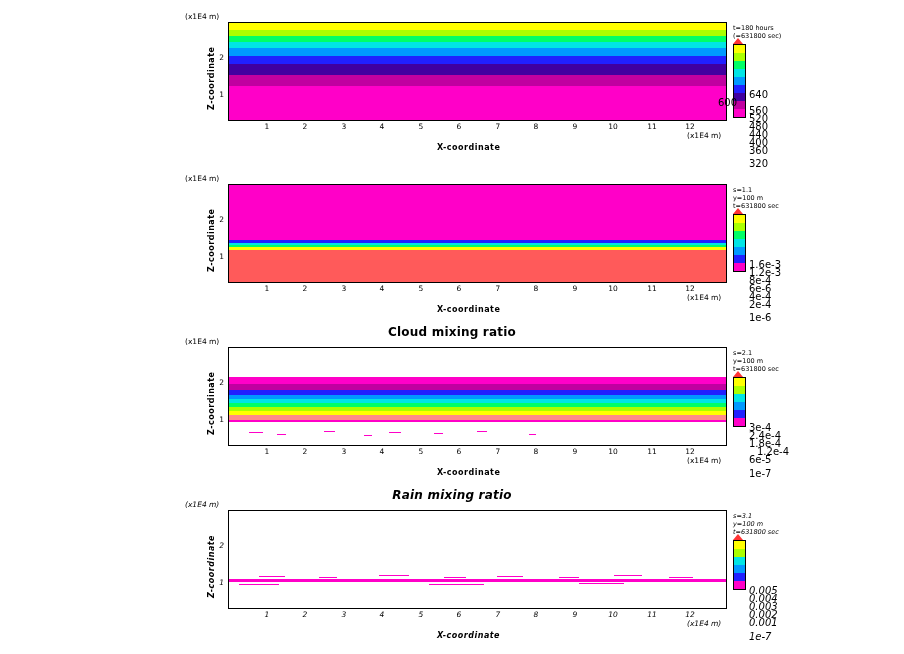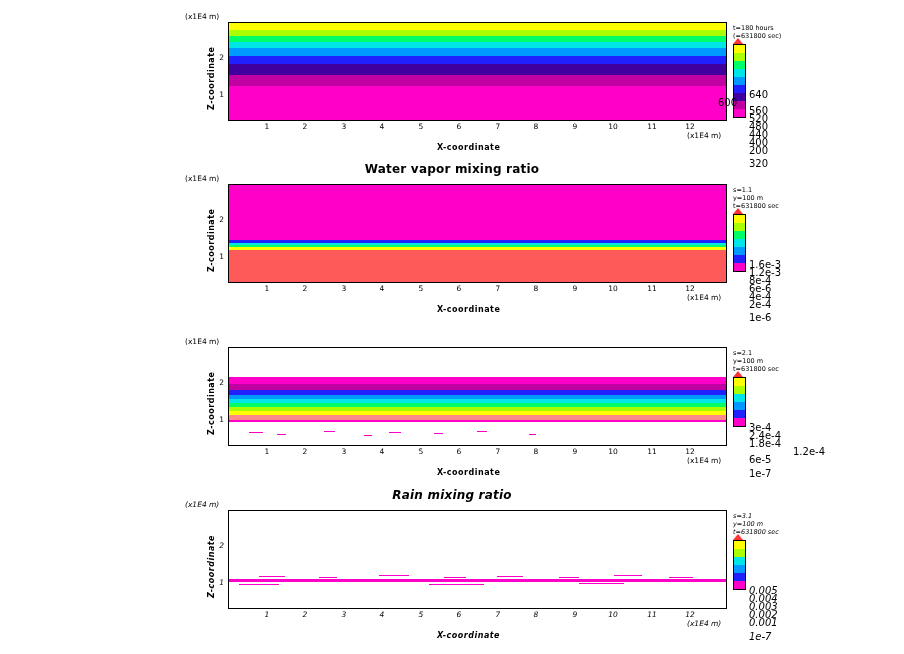--- a/index.html
+++ b/index.html
@@ -114,26 +114,25 @@
     <div class="cbarseg" style="top:56px;height:8px;background:#c000a0;"></div>
     <div class="cbarseg" style="top:64px;height:8px;background:#ff00c8;"></div>
   </div>
   <div class="cbarlab" style="left:749px;top:41px;">640</div>
   <div class="cbarlab" style="left:718px;top:49px;">600</div>
   <div class="cbarlab" style="left:749px;top:57px;">560</div>
   <div class="cbarlab" style="left:749px;top:65px;">520</div>
   <div class="cbarlab" style="left:749px;top:73px;">480</div>
   <div class="cbarlab" style="left:749px;top:81px;">440</div>
   <div class="cbarlab" style="left:749px;top:89px;">400</div>
-  <div class="cbarlab" style="left:749px;top:97px;">200</div>
+  <div class="cbarlab" style="left:749px;top:97px;">360</div>
   <div class="cbarlab" style="left:749px;top:110px;">320</div>
 </div>
 
 <div class="panel" style="top:162px;height:160px;">
-  <div class="title" style="top:0px;">Water vapor mixing ratio</div>
   <div class="unit-top" style="left:185px;top:12px;">(x1E4 m)</div>
   <div class="ylabel" style="left:207px;top:110px;">Z-coordinate</div>
   <div class="xlabel" style="left:437px;top:143px;">X-coordinate</div>
   <div class="unit-right" style="left:687px;top:131px;">(x1E4 m)</div>
 
   <div class="plotbox" style="left:228px;top:22px;width:497px;height:97px;">
     <div class="band" style="bottom:0;height:97px;background:#ff00c8;"></div>
     <div class="band" style="bottom:0;height:32px;background:#ff5a5a;"></div>
     <div class="band" style="bottom:32px;height:3px;background:#ffff00;"></div>
     <div class="band" style="bottom:35px;height:2.5px;background:#00ff66;"></div>
@@ -174,20 +173,21 @@
   <div class="cbarlab" style="left:749px;top:49px;">1.6e-3</div>
   <div class="cbarlab" style="left:749px;top:57px;">1.2e-3</div>
   <div class="cbarlab" style="left:749px;top:65px;text-align:right;">8e-4</div>
   <div class="cbarlab" style="left:749px;top:73px;">6e-6</div>
   <div class="cbarlab" style="left:749px;top:81px;">4e-4</div>
   <div class="cbarlab" style="left:749px;top:89px;">2e-4</div>
   <div class="cbarlab" style="left:749px;top:102px;">1e-6</div>
 </div>
 
 <div class="panel" style="top:325px;height:160px;">
+  <div class="title" style="top:0px;">Cloud mixing ratio</div>
   <div class="unit-top" style="left:185px;top:12px;">(x1E4 m)</div>
   <div class="ylabel" style="left:207px;top:110px;">Z-coordinate</div>
   <div class="xlabel" style="left:437px;top:143px;">X-coordinate</div>
   <div class="unit-right" style="left:687px;top:131px;">(x1E4 m)</div>
 
   <div class="plotbox" style="left:228px;top:22px;width:497px;height:97px;">
     <div class="dotgrid"></div>
     <div class="band" style="bottom:61px;height:7px;background:#ff00c8;"></div>
     <div class="band" style="bottom:55px;height:6px;background:#c000a0;"></div>
     <div class="band" style="bottom:50px;height:5px;background:#2020ff;"></div>
@@ -233,21 +233,21 @@
     <div class="cbarseg" style="top:0;height:8px;background:#ffff00;"></div>
     <div class="cbarseg" style="top:8px;height:8px;background:#aaff00;"></div>
     <div class="cbarseg" style="top:16px;height:8px;background:#00e5e5;"></div>
     <div class="cbarseg" style="top:24px;height:8px;background:#0099ff;"></div>
     <div class="cbarseg" style="top:32px;height:8px;background:#2020ff;"></div>
     <div class="cbarseg" style="top:40px;height:8px;background:#ff00c8;"></div>
   </div>
   <div class="cbarlab" style="left:749px;top:49px;">3e-4</div>
   <div class="cbarlab" style="left:749px;top:57px;">2.4e-4</div>
   <div class="cbarlab" style="left:749px;top:65px;">1.8e-4</div>
-  <div class="cbarlab" style="left:793px;top:73px;">1.2e-4</div>
+  <div class="cbarlab" style="left:757px;top:73px;">1.2e-4</div>
   <div class="cbarlab" style="left:749px;top:81px;">6e-5</div>
   <div class="cbarlab" style="left:749px;top:95px;">1e-7</div>
 </div>
 
 <div class="panel" style="top:488px;height:166px;font-style:italic;">
   <div class="title" style="top:0px;">Rain mixing ratio</div>
   <div class="unit-top" style="left:185px;top:12px;">(x1E4 m)</div>
   <div class="ylabel" style="left:207px;top:110px;">Z-coordinate</div>
   <div class="xlabel" style="left:437px;top:143px;">X-coordinate</div>
   <div class="unit-right" style="left:687px;top:131px;">(x1E4 m)</div>

